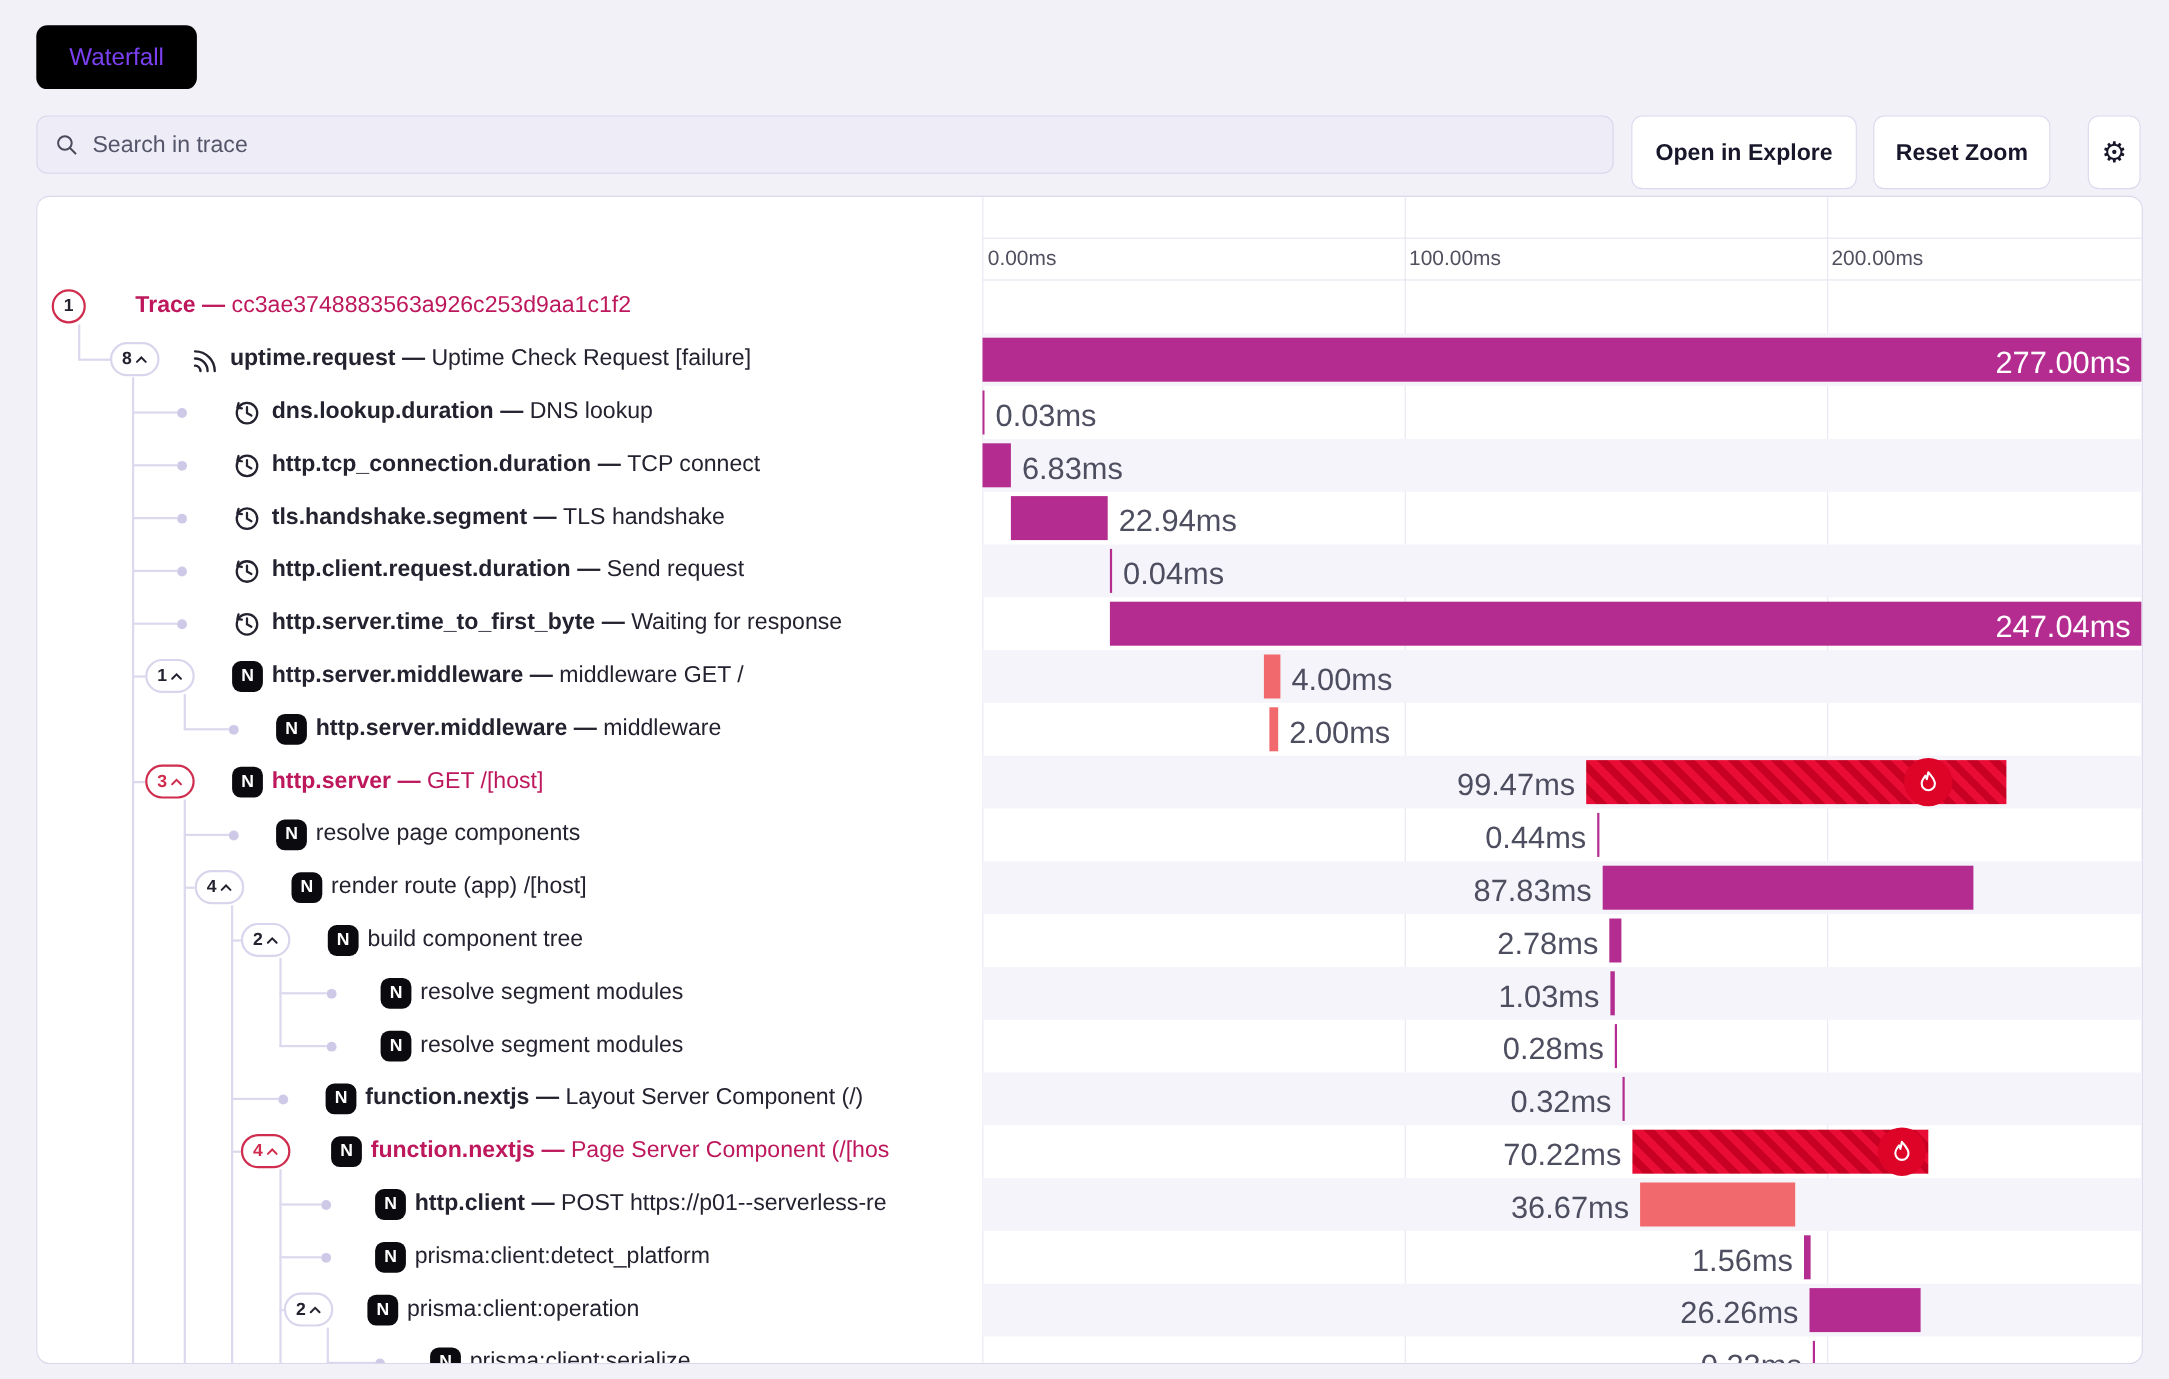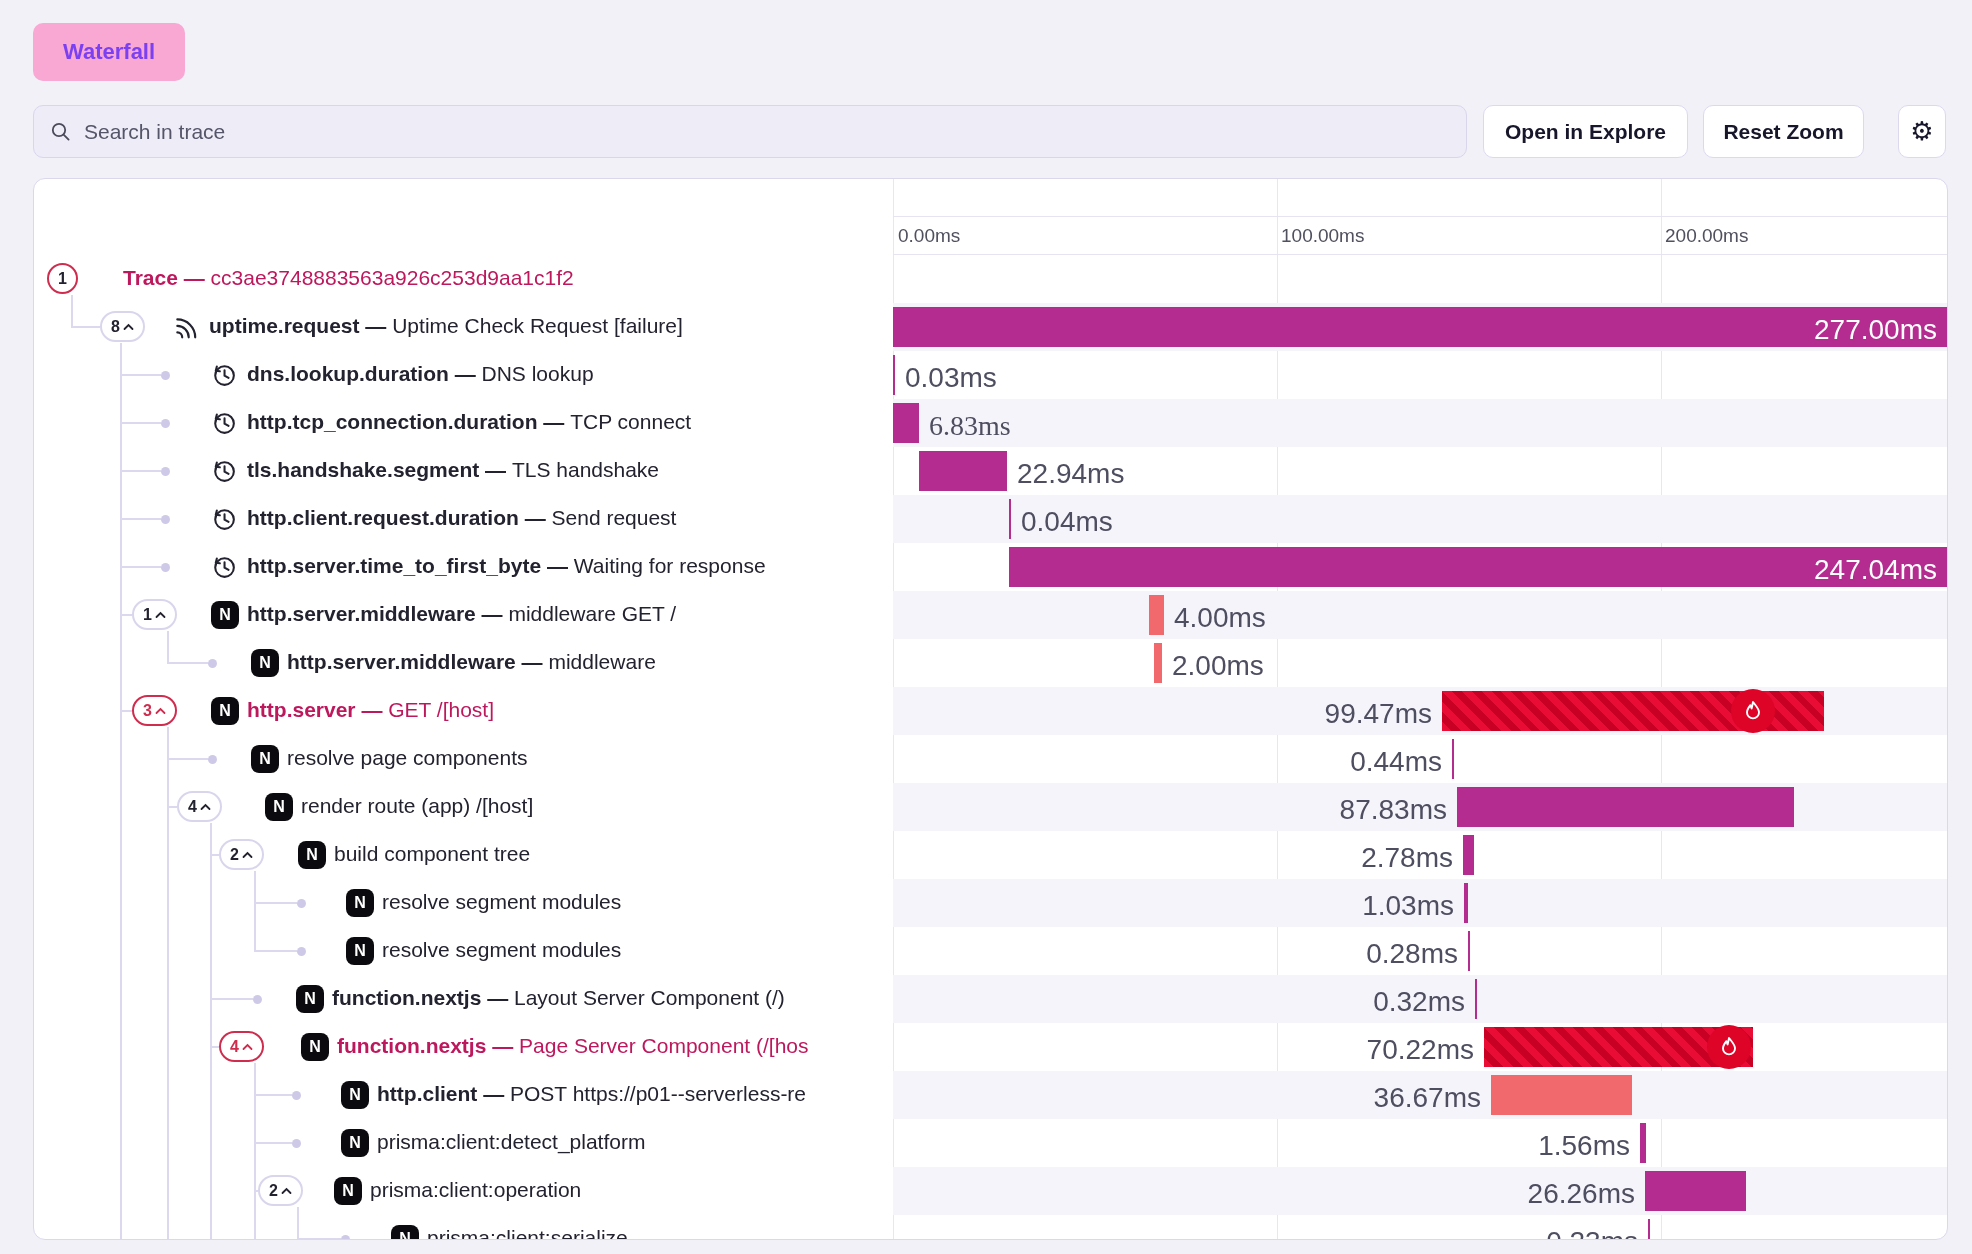--- a/index.html
+++ b/index.html
@@ -4,35 +4,35 @@
 <style>
   html,body{margin:0;padding:0;}
   body{
     width:1972px;height:1254px;background:#f2f1f8;overflow:hidden;
     font-family:"Liberation Sans",sans-serif;color:#23222f;position:relative;
   }
   .abs{position:absolute;}
   
   .tab{
     left:33px;top:23px;height:58px;padding:0 30px;border-radius:10px;
-    background:#f9a8d4;color:#7b40f2;font-size:22px;font-weight:700;
+    background:#000000;color:#7b40f2;font-size:22px;font-weight:400;
     display:flex;align-items:center;
   }
   .searchbox{
     left:33px;top:105px;width:1434px;height:53px;box-sizing:border-box;
     background:#edecf7;border:1px solid #d9d6ec;border-radius:10px;
     display:flex;align-items:center;padding:0 16px;gap:10px;
   }
   .searchbox input{
     flex:1;background:transparent;border:none;outline:none;
     font-family:"Liberation Sans",sans-serif;font-size:21px;color:#2a2a3a;
   }
   .searchbox input::placeholder{color:#55556a;opacity:1;}
   .btn{
-    top:105px;height:53px;box-sizing:border-box;background:#ffffff;
+    top:105px;height:67px;box-sizing:border-box;background:#ffffff;
     border:1px solid #dcd9ee;border-radius:10px;font-weight:700;font-size:21px;
     color:#17162a;display:flex;align-items:center;justify-content:center;
     font-family:"Liberation Sans",sans-serif;cursor:pointer;
   }
   #btn-explore{left:1483px;width:205px;}
   #btn-reset{left:1703px;width:161px;}
   #btn-gear{left:1898px;width:48px;font-size:26px;font-weight:400;}
   
   .panel{
     left:33px;top:178px;width:1915px;height:1062px;background:#ffffff;
@@ -148,21 +148,21 @@
           <div class="abs dot" style="left: 127px;"></div>
           <div class="abs svgicon" style="left: 177px;"><svg width="26" height="26" viewBox="0 0 24 24">
               <circle cx="12.5" cy="12.5" r="8.6" fill="none" stroke="#23222f" stroke-width="1.9"></circle>
               <path d="M12.5 7.6 V12.5 L16.2 14.6" fill="none" stroke="#23222f" stroke-width="1.9" stroke-linecap="round"></path>
               <path d="M5.4 4.2 L4.4 8 L8.2 8.6" fill="none" stroke="#23222f" stroke-width="1.9" stroke-linecap="round" stroke-linejoin="round"></path>
             </svg></div>
           <div class="abs rowlabel" style="left: 213px;"><span class="op">dns.lookup.duration</span><span style="font-weight: 700;">&nbsp;—&nbsp;</span><span>DNS lookup</span></div>
         </div>
       </div>
       <div class="abs row" style="top: 220px;">
-        <div class="abs tl-cell stripe" style="left: 859px; font-family: Liberation Serif, serif;">
+        <div class="abs tl-cell stripe" style="left: 859px;">
           <div class="abs bar magenta" style="left: 0px; width: 26px;"></div>
           <div class="abs mslabel" style="left: 36px;">6.83ms</div>
         </div>
         <div class="abs left-cell">
           <div class="abs stub" style="left: 86px; width: 41px;"></div>
           <div class="abs dot" style="left: 127px;"></div>
           <div class="abs svgicon" style="left: 177px;"><svg width="26" height="26" viewBox="0 0 24 24">
               <circle cx="12.5" cy="12.5" r="8.6" fill="none" stroke="#23222f" stroke-width="1.9"></circle>
               <path d="M12.5 7.6 V12.5 L16.2 14.6" fill="none" stroke="#23222f" stroke-width="1.9" stroke-linecap="round"></path>
               <path d="M5.4 4.2 L4.4 8 L8.2 8.6" fill="none" stroke="#23222f" stroke-width="1.9" stroke-linecap="round" stroke-linejoin="round"></path>

